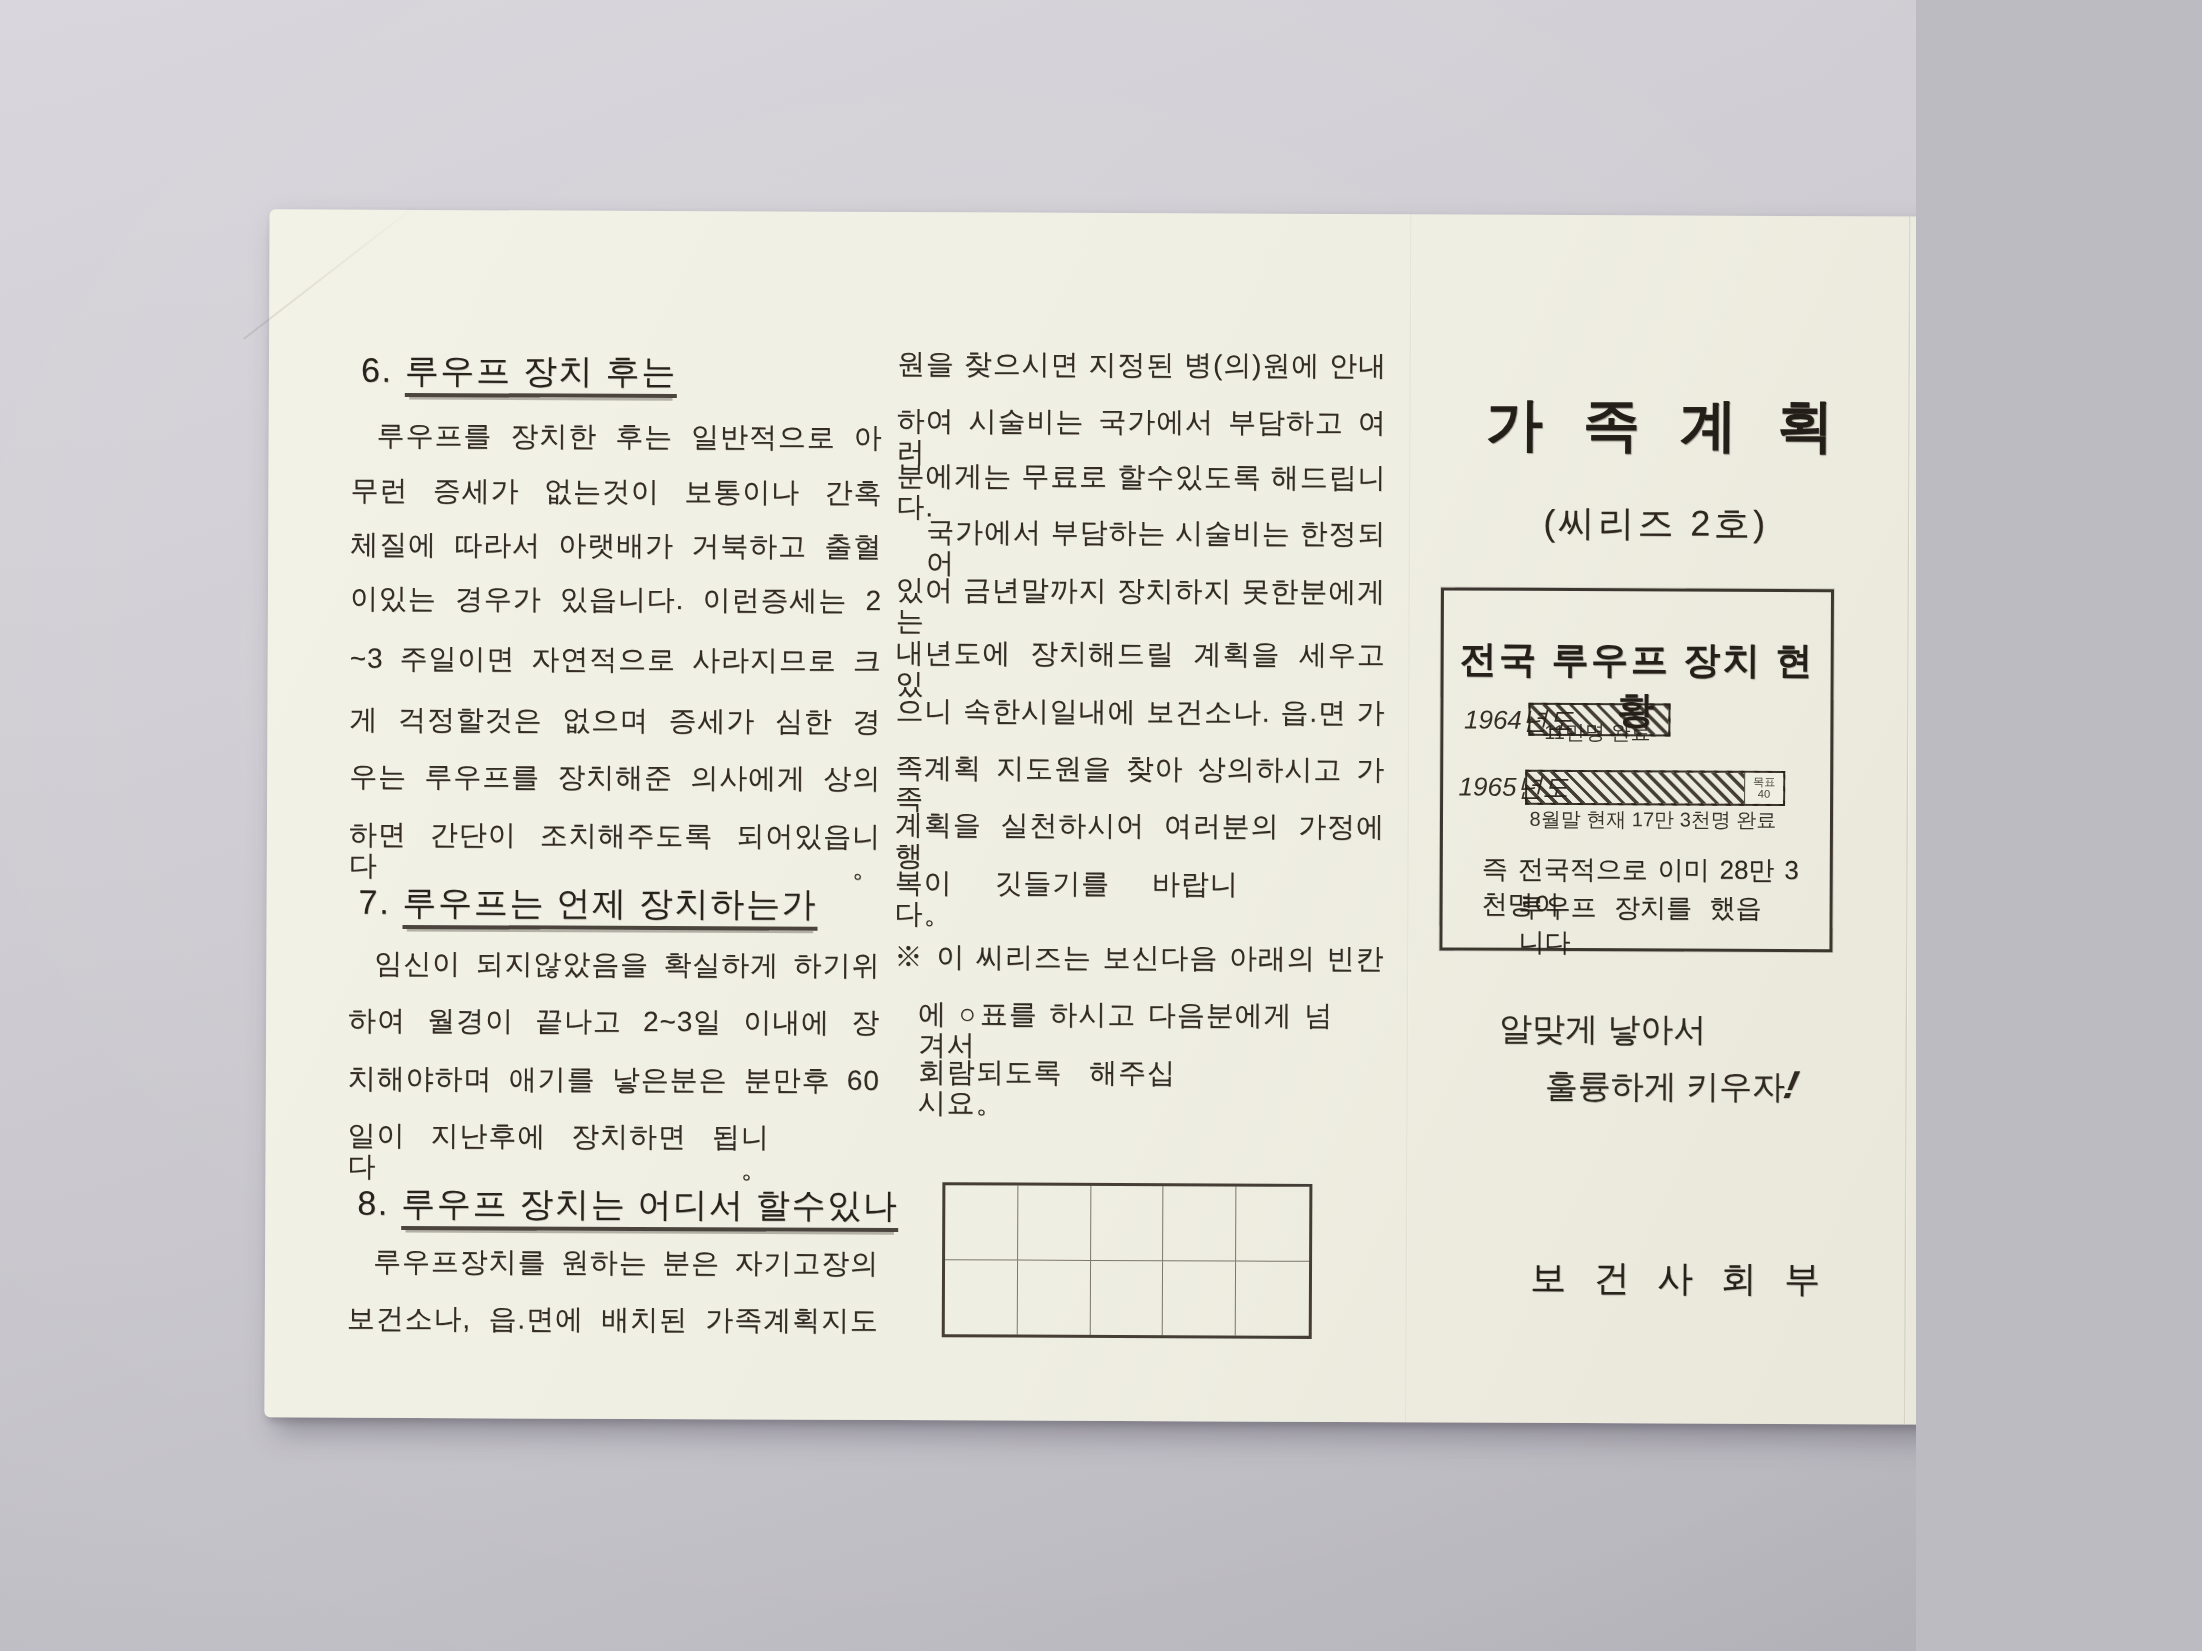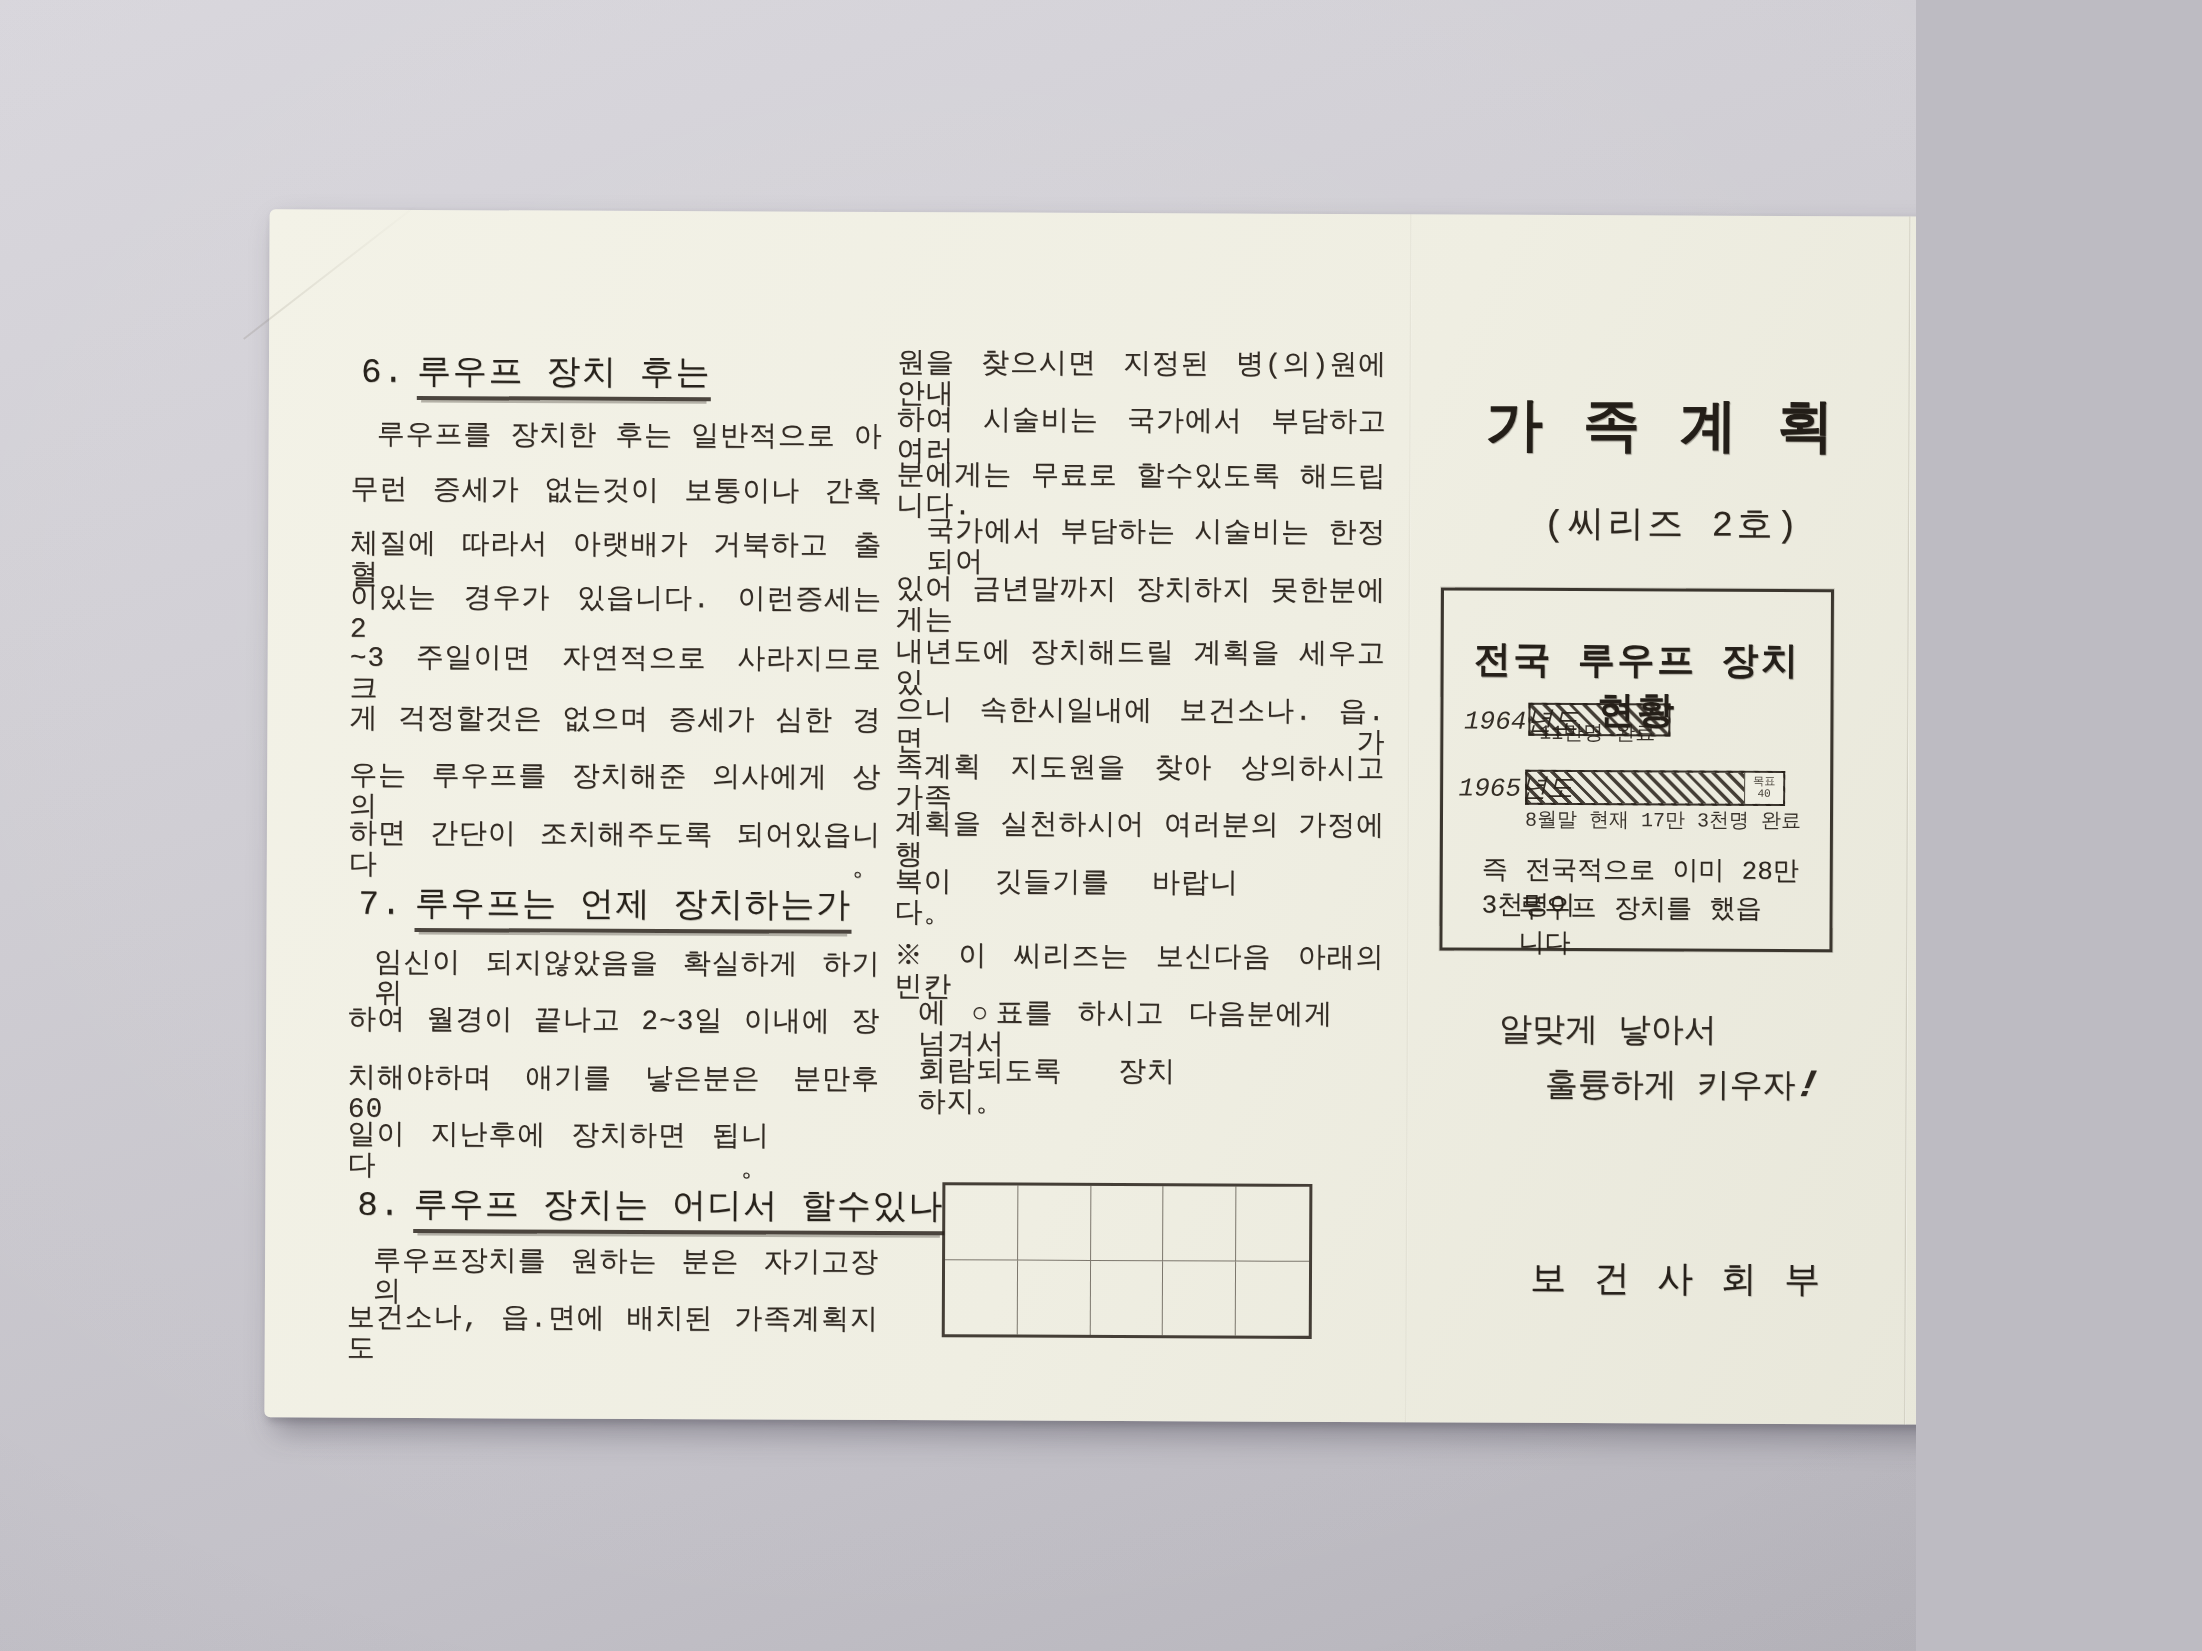--- a/index.html
+++ b/index.html
@@ -1,19 +1,19 @@
 <!DOCTYPE html>
 <html style="font-size:13.8px"><head>
 <meta charset="utf-8">
 <style>
   html,body{margin:0;padding:0;background:#bdbbc2;}
   .stage{
     position:relative;width:1916px;height:1652px;overflow:hidden;
     background:linear-gradient(160deg,#d8d6dc 0%,#ceccd2 38%,#c3c1c8 72%,#b6b4bb 100%);
-    font-family:Liberation Mono, monospace;
+    font-family:Liberation Sans, sans-serif;
   }
   .vignette{position:absolute;inset:0;
     background:radial-gradient(130% 120% at 48% 36%,rgba(255,255,255,0.10) 0%,rgba(255,255,255,0) 55%,rgba(40,38,48,0.10) 100%);}
   .paper{
     position:absolute;left:267px;top:213px;width:1686px;height:1208px;
     background:linear-gradient(115deg,#f3f2e7 0%,#efeee2 55%,#e8e7da 100%);
     border-radius:6px;
     transform:rotate(0.25deg);transform-origin:50% 50%;
     box-shadow:10.3px 15.5px 29px rgba(55,52,66,0.35),2.6px 4.3px 7.7px rgba(55,52,66,0.22);
     color:#2b251e;
@@ -113,21 +113,21 @@
       <div class="line" style="left:658px;top:305px;width:460px;">국가에서 부담하는 시술비는 한정되어</div>
       <div class="line" style="left:628px;top:363px;width:490px;">있어 금년말까지 장치하지 못한분에게는</div>
       <div class="line" style="left:628px;top:426px;width:490px;">내년도에 장치해드릴 계획을 세우고 있</div>
       <div class="line" style="left:628px;top:484px;width:490px;">으니 속한시일내에 보건소나. 읍.면 가</div>
       <div class="line" style="left:628px;top:541px;width:490px;">족계획 지도원을 찾아 상의하시고 가족</div>
       <div class="line" style="left:628px;top:598px;width:490px;">계획을 실천하시어 여러분의 가정에 행</div>
       <div class="line spread" style="left:628px;top:656px;width:344px;">복이 깃들기를 바랍니다。</div>
 
       <div class="line" style="left:628px;top:730px;width:490px;">※ 이 씨리즈는 보신다음 아래의 빈칸</div>
       <div class="line" style="left:652px;top:787px;width:415px;">에 ○표를 하시고 다음분에게 넘겨서</div>
-      <div class="line spread" style="left:652px;top:845px;width:258px;">회람되도록 장치하지。</div>
+      <div class="line spread" style="left:652px;top:845px;width:258px;">회람되도록 해주십시요。</div>
 
       <div class="grid">
         <div class="cell"></div>
         <div class="cell"></div>
         <div class="cell"></div>
         <div class="cell"></div>
         <div class="cell"></div>
         <div class="cell"></div>
         <div class="cell"></div>
         <div class="cell"></div>

